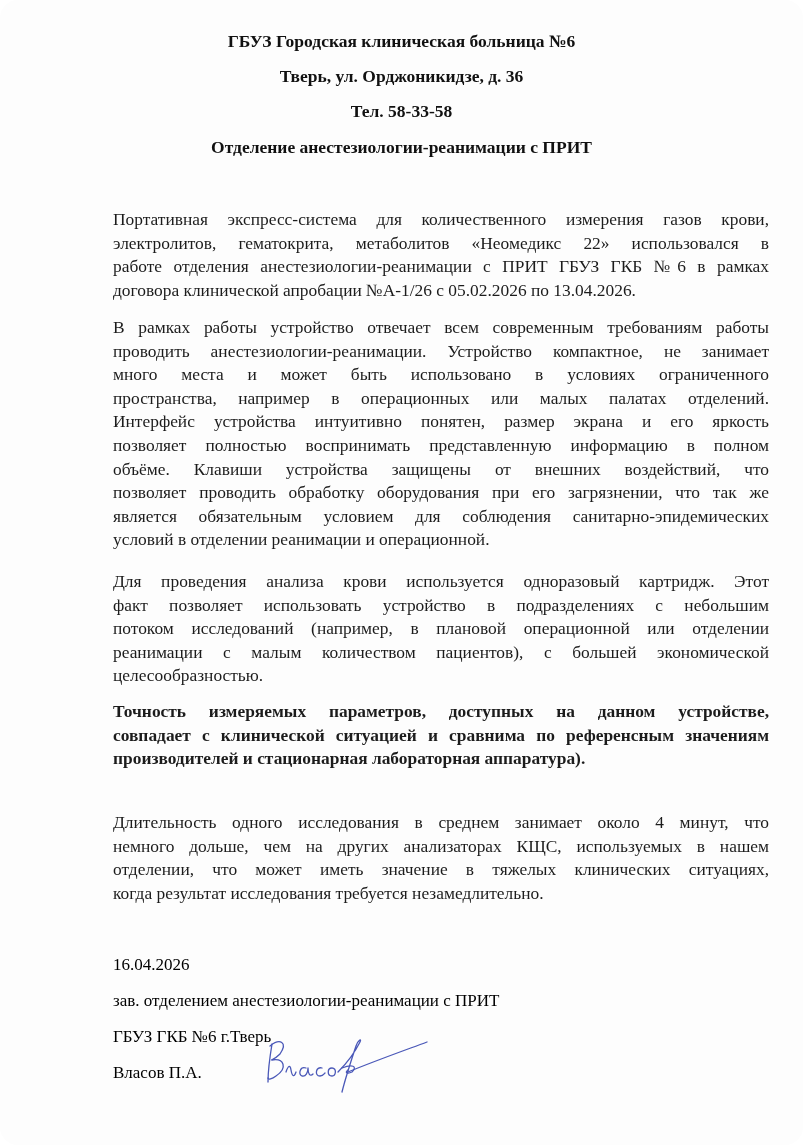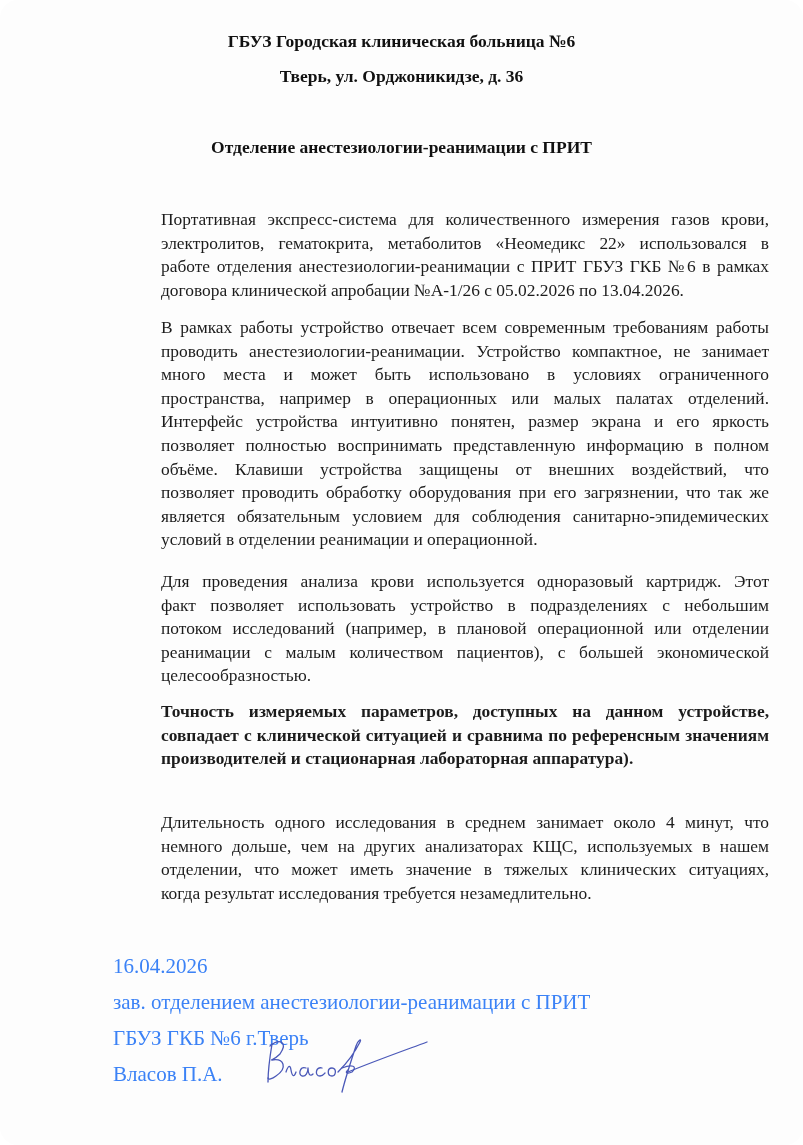--- a/index.html
+++ b/index.html
@@ -47,37 +47,36 @@
       line-height: 23.6px;
       text-align: justify;
       color: #1c1c1c;
     }
     .body-text .ln {
       display: block;
       text-align: justify;
       text-align-last: justify;
       white-space: nowrap;
       height: 23.6px;
-      margin-left: 48px;
     }
     .body-text .ln.last {
       text-align-last: left;
     }
     .p1 { top: 208px; }
     .p2 { top: 316px; }
     .p3 { top: 570px; }
     .p4 { top: 700px; font-weight: bold; }
     .p5 { top: 811px; }
 
     .footer-line {
       position: absolute;
       left: 113px;
-      font-size: 21px;
+      font-size: 17px;
       line-height: 1;
-      color: #3b82f6;
+      color: #000000;
       white-space: nowrap;
     }
     .f-date { top: 956px; }
     .f-pos { top: 992px; }
     .f-org { top: 1028px; }
     .f-name { top: 1064px; }
 
     .signature {
       position: absolute;
       left: 262px;
@@ -86,20 +85,21 @@
       height: 64px;
     }
   </style>
 </head>
 <body>
 
 <div class="page">
 
   <div class="header h1">ГБУЗ Городская клиническая больница №6</div>
   <div class="header h2">Тверь, ул. Орджоникидзе, д. 36</div>
+  <div class="header h3">Тел. 58-33-58</div>
   <div class="header h4">Отделение анестезиологии-реанимации с ПРИТ</div>
 
   <div class="body-text p1">
     <span class="ln">Портативная экспресс-система для количественного измерения газов крови,</span>
     <span class="ln">электролитов, гематокрита, метаболитов «Неомедикс 22» использовался в</span>
     <span class="ln">работе отделения анестезиологии-реанимации с ПРИТ ГБУЗ ГКБ №6 в рамках</span>
     <span class="ln last">договора клинической апробации №А-1/26 с 05.02.2026 по 13.04.2026.</span>
   </div>
 
   <div class="body-text p2">

